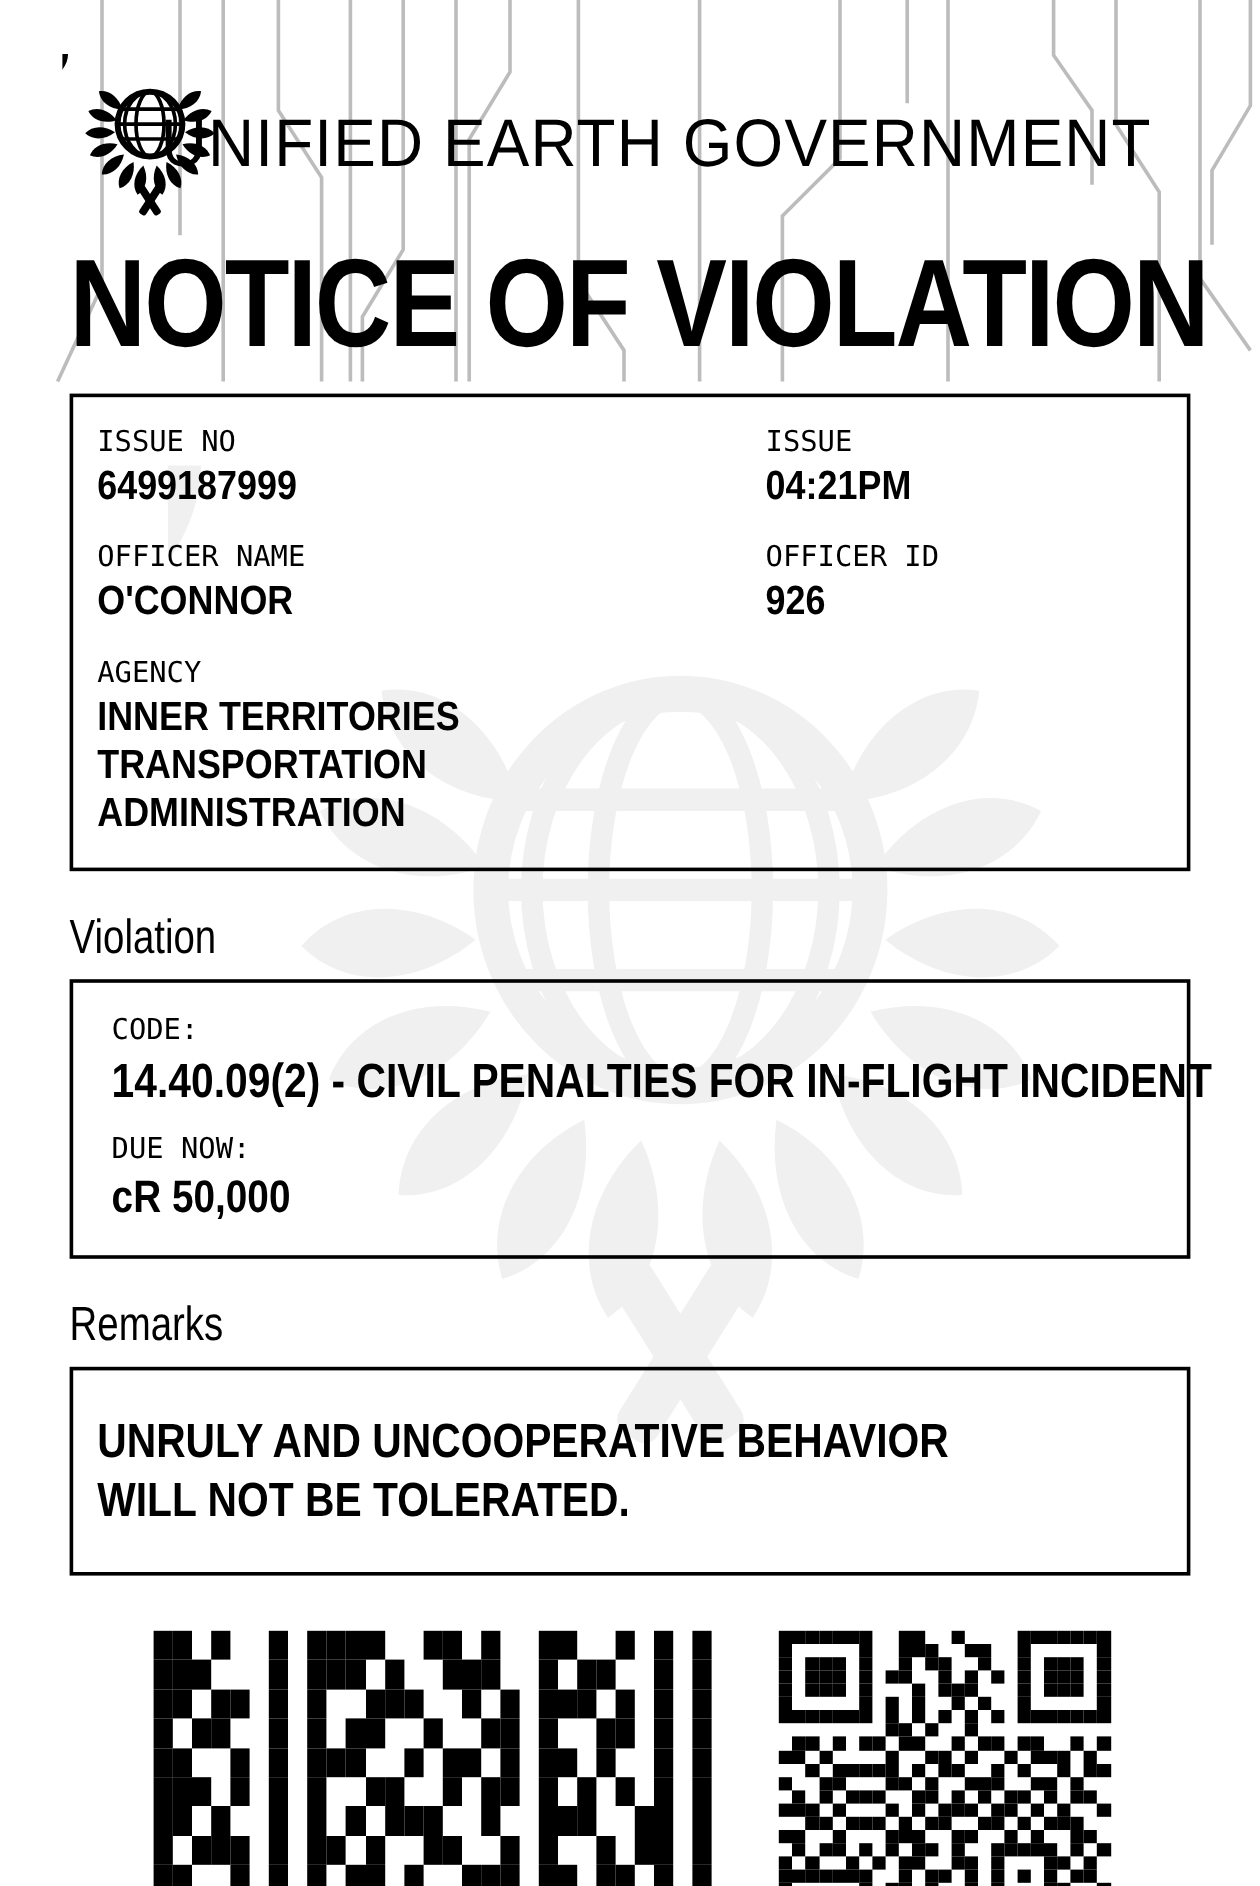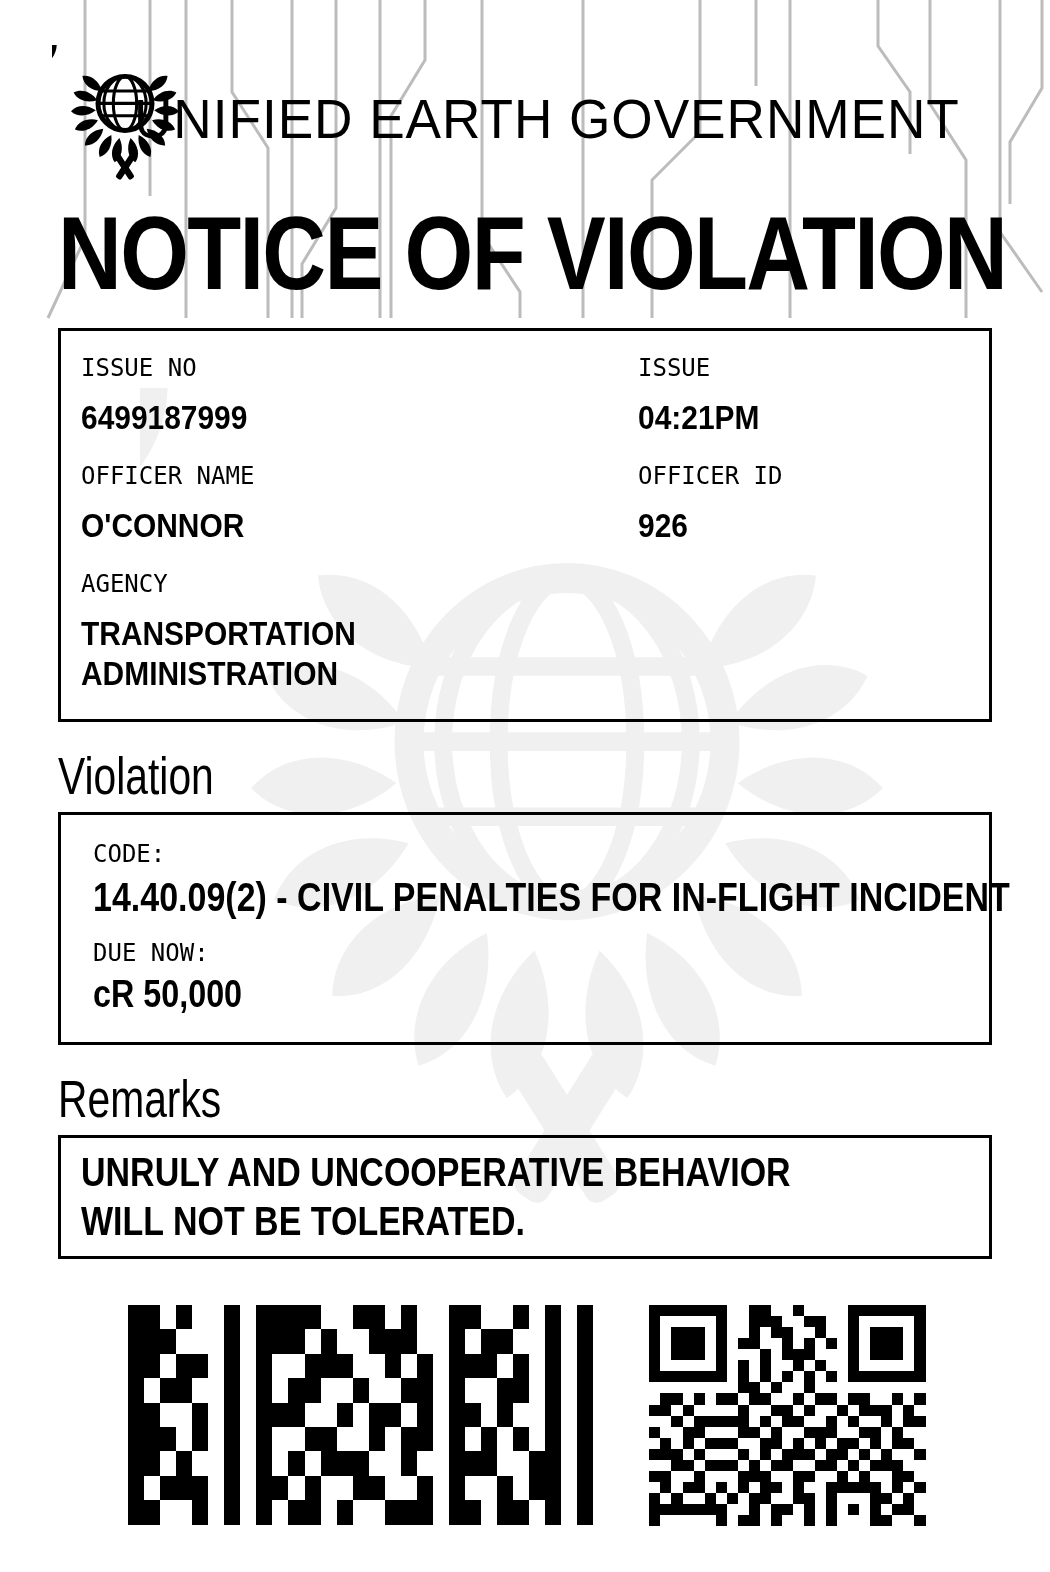--- a/index.html
+++ b/index.html
@@ -32,35 +32,35 @@
     margin-top:8px;font-size:104px;line-height:1.02;font-weight:700;
     letter-spacing:-2px;white-space:nowrap;
   }
 
   .box{border:3px solid var(--ink,#000);background:transparent;}
   .ticket-box{margin-top:22px;padding:22px 20px 2px;display:grid;grid-template-columns:557px 1fr;}
   .field{margin-bottom:24px;}
   .field-label{
     font-family:"DejaVu Sans Mono",monospace;font-size:24px;line-height:30px;
   }
-  .field-value{font-size:34px;line-height:40px;font-weight:700;margin-top:14px;}
+  .field-value{font-size:34px;line-height:40px;font-weight:700;margin-top:2px;}
   .field-value .line{display:block;}
 
   .section-title{
-    margin-top:32px;font-size:51px;font-weight:400;line-height:46px;
+    margin-top:32px;font-size:40px;font-weight:400;line-height:46px;
   }
   .violation-box{margin-top:12px;padding:24px 32px 26px;}
   .code-value{margin-top:5px;font-size:40px;line-height:46px;font-weight:700;white-space:nowrap;text-decoration:underline;}
   .due-block{margin-top:18px;}
   .due-row{display:flex;align-items:baseline;margin-top:4px;}
   .due-amount{font-size:38px;line-height:44px;font-weight:700;white-space:nowrap;}
   .due-note{
     font-family:"DejaVu Sans Mono",monospace;font-size:25px;margin-left:116px;white-space:nowrap;
   }
-  .remarks-box{margin-top:12px;padding:10px 20px;}
+  .remarks-box{margin-top:12px;padding:35px 20px;}
   .remarks-text{font-size:40px;line-height:49px;font-weight:700;}
   .remarks-text .line{display:block;white-space:nowrap;}
 
   .codes-row{display:flex;margin-top:46px;}
   .barcode{margin-left:70px;}
   .qrcode{margin-left:56px;}
   .grid .grid-row{display:flex;line-height:0;}
   .grid .cell{background:transparent;}
   .grid .cell.on{background:var(--ink,#000);}
   .barcode .cell{width:16.05px;height:24.4px;}
@@ -148,20 +148,21 @@
           <div class="field-label">ISSUE NO</div>
           <div class="field-value"><span class="cx cx88">6499187999</span></div>
         </div>
         <div class="field">
           <div class="field-label">OFFICER NAME</div>
           <div class="field-value"><span class="cx cx88">O'CONNOR</span></div>
         </div>
         <div class="field">
           <div class="field-label">AGENCY</div>
           <div class="field-value">
+            <span class="line"><span class="cx cx88">INNER TERRITORIES</span></span>
             <span class="line"><span class="cx cx88">TRANSPORTATION</span></span>
             <span class="line"><span class="cx cx88">ADMINISTRATION</span></span>
           </div>
         </div>
       </div>
       <div class="col">
         <div class="field">
           <div class="field-label">ISSUE</div>
           <div class="field-value"><span class="cx cx88">04:21PM</span></div>
         </div>

